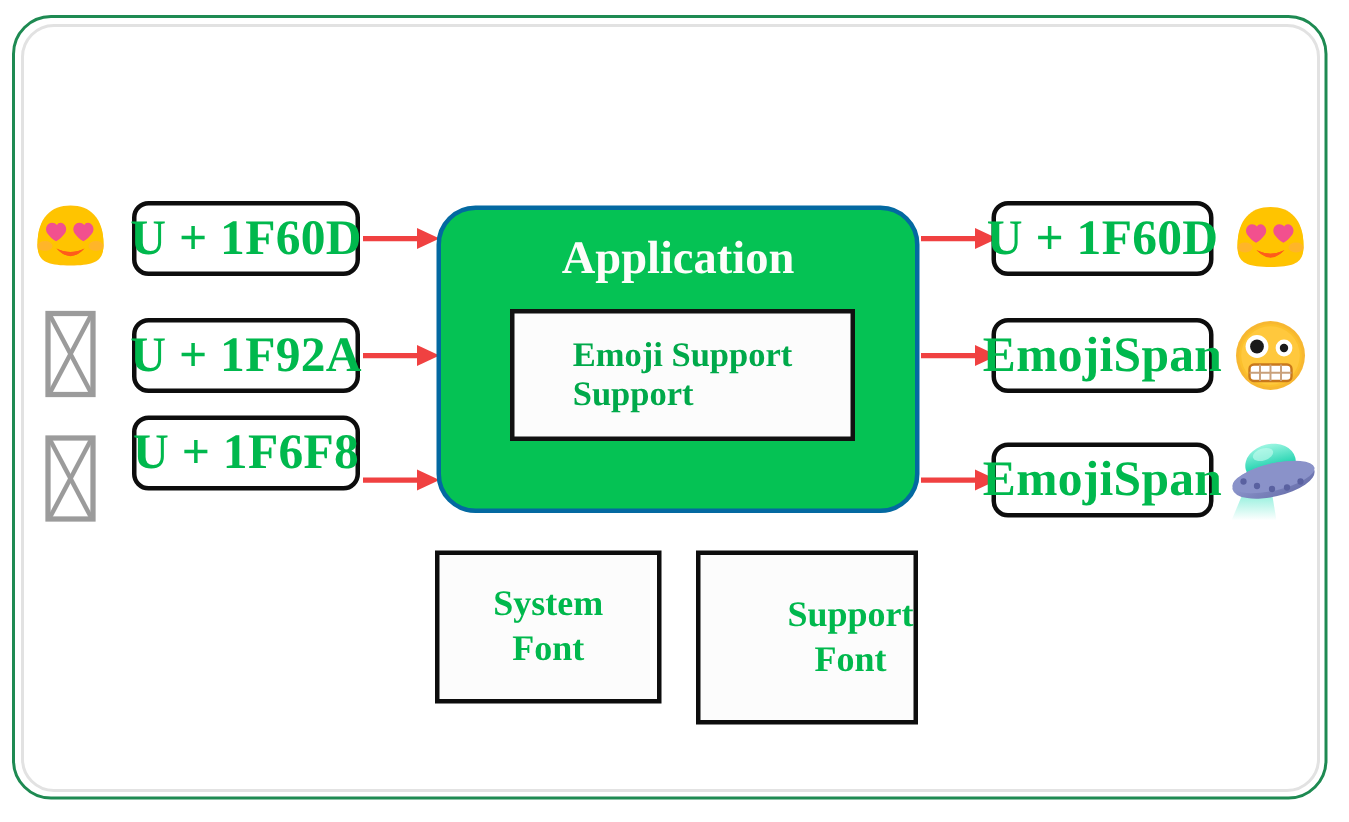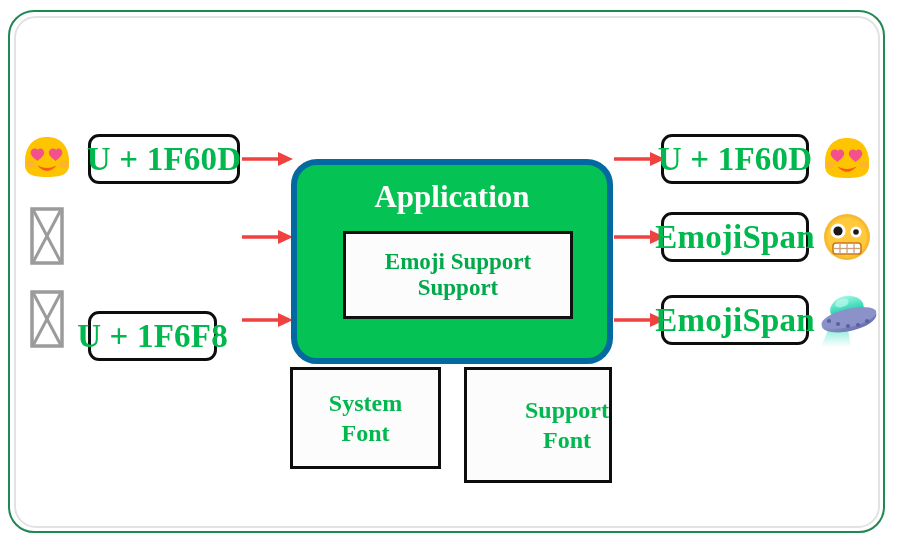--- a/index.html
+++ b/index.html
@@ -60,23 +60,22 @@
 
   
   .app-box {
     position: absolute;
     left: 291px;
     top: 137px;
     width: 322px;
     height: 205px;
     box-sizing: border-box;
     background: #05c254;
-    border: 6px solid #0369a1;
+    border: 3px solid #0369a1;
     border-radius: 26px;
-    margin-top: 22px;
   }
   .app-title {
     position: absolute;
     top: 14px;
     left: 0;
     width: 100%;
     text-align: center;
     color: #fdfdfa;
     font-weight: bold;
     font-size: 31px;
@@ -87,21 +86,20 @@
     left: 46px;
     top: 66px;
     width: 230px;
     height: 88px;
     box-sizing: border-box;
     background: #fcfcfc;
     border: 3px solid #111111;
     display: flex;
     align-items: center;
     justify-content: center;
-    text-align: center;
     color: #00a94a;
     font-weight: bold;
     font-size: 23px;
     line-height: 1.12;
     font-family: "Liberation Serif", "DejaVu Serif", serif;
   }
 
   
   .fontbox {
     position: absolute;
@@ -161,21 +159,22 @@
 
   <div class="glyph" style="left:28px; top:288px; width:38px; height:62px;">
     <svg width="36" height="60" viewBox="0 0 36 60">
       <rect x="3" y="3" width="30" height="54" fill="#ffffff" stroke="#9b9b9b" stroke-width="3.5"></rect>
       <line x1="4.5" y1="4.5" x2="31.5" y2="55.5" stroke="#9b9b9b" stroke-width="3"></line>
       <line x1="31.5" y1="4.5" x2="4.5" y2="55.5" stroke="#9b9b9b" stroke-width="3"></line>
     </svg>
   </div>
 
   <div class="codebox" style="left:88px; top:134px; width:152px; height:50px;">U + 1F60D</div>
-  <div class="codebox" style="left:88px; top:311px; width:129px; height:50px;">U + 1F6F8</div>
+  <div class="codebox" style="left:88px; top:212px; width:152px; height:50px;">U + 1F92A</div>
+  <div class="codebox" style="left:88px; top:277px; width:152px; height:50px;">U + 1F6F8</div>
 
   <svg class="arrow" style="left:242px; top:148px;" width="52" height="22" viewBox="0 0 52 22">
     <line x1="0" y1="11" x2="38" y2="11" stroke="#f04141" stroke-width="3.5"></line>
     <polygon points="36,4 51,11 36,18" fill="#f04141"></polygon>
   </svg>
   <svg class="arrow" style="left:242px; top:226px;" width="52" height="22" viewBox="0 0 52 22">
     <line x1="0" y1="11" x2="38" y2="11" stroke="#f04141" stroke-width="3.5"></line>
     <polygon points="36,4 51,11 36,18" fill="#f04141"></polygon>
   </svg>
   <svg class="arrow" style="left:242px; top:309px;" width="52" height="22" viewBox="0 0 52 22">

